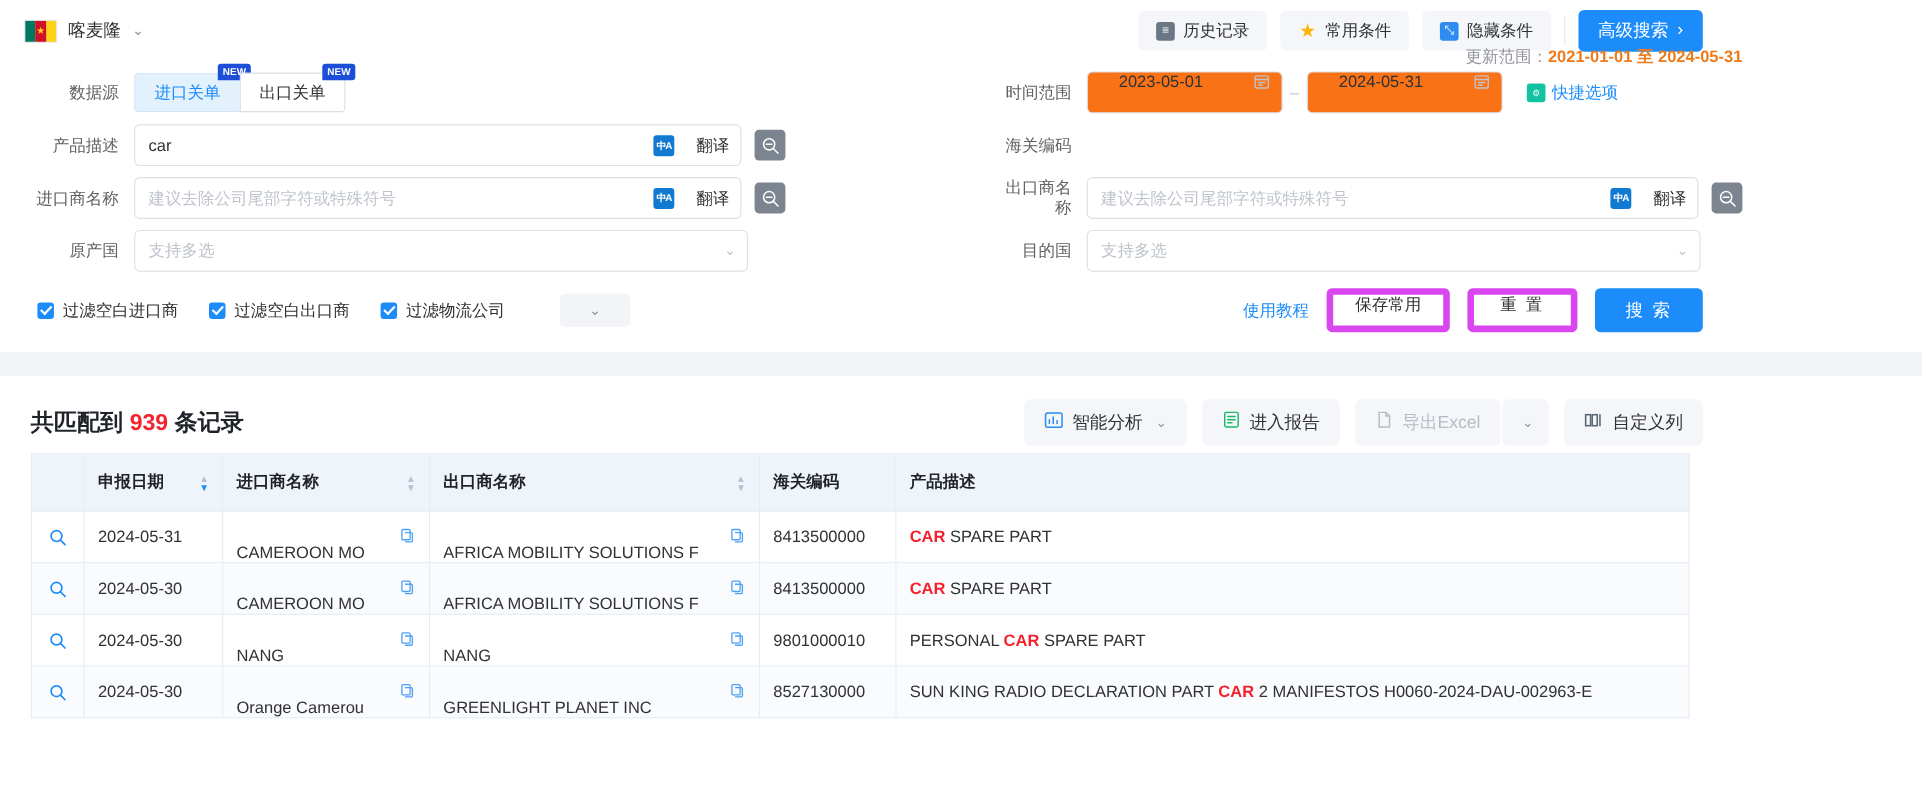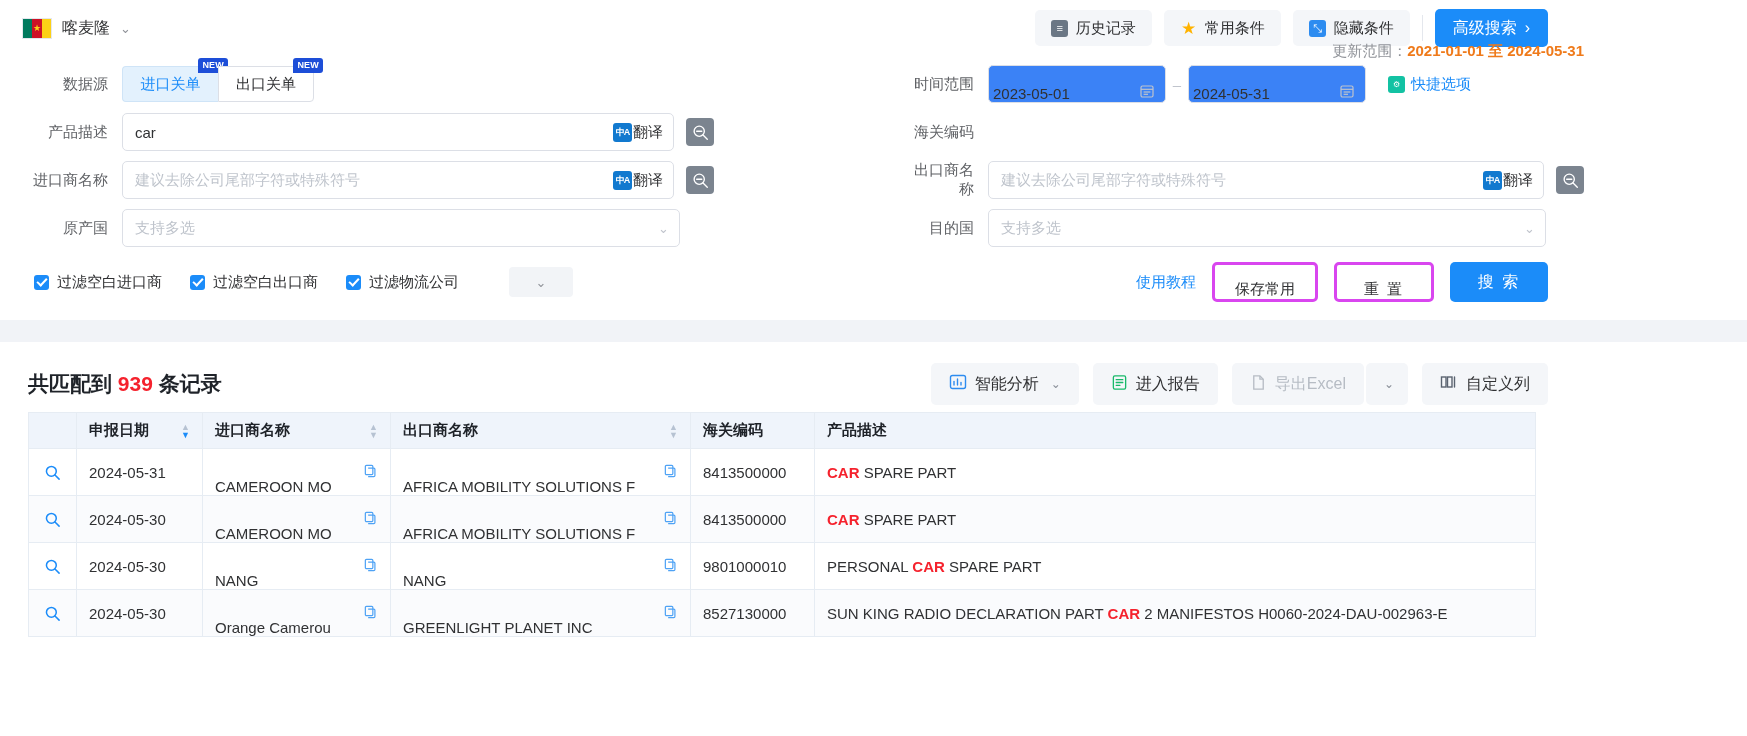--- a/index.html
+++ b/index.html
@@ -53,48 +53,48 @@
   .tab.active { background:#e3f1fd; color:#1b8cf9; border-color:#cfe4f7; }
   .newbadge { position:absolute; top:-9px; right:-10px; background:#1d4ed8; color:#fff; font-size:9px; font-weight:bold; line-height:1; padding:3px 4px 3px 4px; border-radius:3px 3px 3px 0; letter-spacing:.2px; }
 
   
   .ctl { position:relative; display:flex; align-items:center; }
   .inp { height:38px; border:1px solid #dcdfe6; border-radius:5px; background:#fff; display:flex; align-items:center; padding:0 10px 0 12px; font-size:15px; }
   .inp .val { color:#303133; }
   .inp .ph { color:#bfc4cc; }
   .w-main { width:552px; }
   .w-sel { width:558px; }
-  .trans { margin-left:auto; display:flex; gap:1px; font-size:15px; color:#303133; cursor:pointer; white-space:nowrap; }
+  .trans { margin-left:auto; display:flex; gap:20px; font-size:15px; color:#303133; cursor:pointer; white-space:nowrap; }
   .trans-ico { width:19px; height:19px; background:#1179cf; border-radius:3px; color:#fff; font-size:9px; display:flex; align-items:center; justify-content:center; font-weight:bold; letter-spacing:-1px; }
   .sqbtn { width:28px; height:28px; border-radius:4px; background:#7b848f; color:#fff; display:flex; align-items:center; justify-content:center; margin-left:12px; cursor:pointer; flex:0 0 28px; }
   .sqbtn svg { display:block; }
   .chev { margin-left:auto; color:#c0c4cc; font-size:13px; }
   .calico { margin-left:auto; color:#c0c4cc; }
 
   
   .updnote { position:absolute; right:0; top:-18px; font-size:15px; color:#909399; white-space:nowrap; }
   .updnote b { color:#ef7a1a; font-weight:bold; }
   .updnote .sep { color:#ef7a1a; font-weight:bold; }
 
   .daterow { display:flex; align-items:center; }
-  .dtbox { width:178px; height:38px; border:1px solid #dcdfe6; border-radius:5px; display:flex; align-items:flex-end; padding:0 10px 0 4px; background:#3b82f6; font-size:15px; }
+  .dtbox { width:178px; height:38px; border:1px solid #dcdfe6; border-radius:5px; display:flex; align-items:flex-start; padding:0 10px 0 28px; background:#f97316; font-size:15px; }
   .dtdash { width:22px; text-align:center; color:#c0c4cc; }
   .quick { display:flex; align-items:center; gap:6px; margin-left:22px; color:#1b8cf9; font-size:15px; cursor:pointer; white-space:nowrap; }
   .quick-ico { width:17px; height:17px; background:#13c2a3; border-radius:3px; color:#fff; font-size:8px; display:flex; align-items:center; justify-content:center; }
 
   
   .actions { display:flex; align-items:center; padding:10px 0 18px 12px; }
   .cbs { display:flex; align-items:center; gap:28px; }
   .cb { display:flex; align-items:center; gap:8px; font-size:15px; color:#303133; cursor:pointer;text-align:right; }
   .box { width:15px; height:15px; background:#1b8cf9; border-radius:3px; position:relative; flex:0 0 15px; }
   .box:after { content:""; position:absolute; left:4.5px; top:1.5px; width:4px; height:8px; border:solid #fff; border-width:0 2px 2px 0; transform:rotate(43deg); }
   .expand { width:64px; height:30px; background:#f2f4f7; border-radius:4px; display:flex; align-items:center; justify-content:center; color:#909399; font-size:13px; margin-left:50px; cursor:pointer; }
   .actions-right { margin-left:auto; display:flex; align-items:center; gap:16px; }
   .lnk { color:#1b8cf9; font-size:15px; cursor:pointer; }
-  .btn-out { height:40px; min-width:100px; padding:0 20px; border:3px solid #d946ef; border-radius:5px; background:#fff; display:flex; align-items:flex-end; justify-content:center; font-size:15px; color:#303133; cursor:pointer; }
+  .btn-out { height:40px; min-width:100px; padding:0 20px; border:6px solid #d946ef; border-radius:5px; background:#fff; display:flex; align-items:flex-start; justify-content:center; font-size:15px; color:#303133; cursor:pointer; }
   .btn-search { height:40px; min-width:98px; padding:0 22px; background:#1b8cf9; border-radius:5px; color:#fff; font-size:16px; display:flex; align-items:center; justify-content:center; letter-spacing:2px; cursor:pointer; }
   .btn-reset { letter-spacing:2px; }
 
   .gapband { height:22px; background:#f1f3f7; width:1747px; margin-left:-22px; }
 
   
   .results { padding:14px 20px 0 28px; }
   .resbar { display:flex; align-items:center; height:56px; }
   .restitle { font-size:21px; font-weight:bold; color:#1f2329; }
   .restitle .num { color:#f5222d; }
@@ -102,21 +102,21 @@
   .gbtn { height:42px; display:flex; align-items:center; gap:8px; padding:0 18px; background:#f4f6f9; border-radius:5px; font-size:16px; color:#303133; cursor:pointer; white-space:nowrap; }
   .gbtn.disabled { color:#b6bcc4; }
   .gbtn .caret-sm { color:#8a9099; font-size:12px; margin-left:4px; }
   .splitgrp { display:flex; align-items:center; gap:2px; }
   .gbtn.caretonly { padding:0 14px; }
   .ico-green { color:#18b96a; font-size:16px; }
   .ico-blue2 { color:#2d8cf0; font-size:16px; }
 
   
   table { border-collapse:collapse; width:1508px; table-layout:fixed; }
-  thead th { background:#eff4fb; height:36px; font-size:15px; font-weight:bold; color:#1f2329; text-align:right; padding:0 12px; border:1px solid #e6ecf3; white-space:nowrap; }
+  thead th { background:#eff4fb; height:52px; font-size:15px; font-weight:bold; color:#1f2329; text-align:right; padding:0 12px; border:1px solid #e6ecf3; white-space:nowrap; }
   .th-inner { display:flex; align-items:center; }
   .sorter { margin-left:auto; display:inline-flex; flex-direction:column; line-height:0; padding-left:10px; }
   .sorter i { font-style:normal; font-size:9px; line-height:8px; color:#b6c2d2; }
   .sorter i.on { color:#1b8cf9; }
   tbody td { height:40px; font-size:15px; color:#303133; padding:0 12px; border:1px solid #e6ecf3; white-space:nowrap; overflow:hidden; }
   tbody tr:nth-child(even) { background:#fafbfd; }
   .cellflex { display:flex; align-items:center; }
   .cellflex .txt { overflow:hidden; text-overflow:clip; white-space:nowrap;margin-top:29px; }
   .copy { margin-left:auto; color:#4ea2f5; cursor:pointer; flex:0 0 auto; padding-left:8px; }
   .mag { color:#1b8cf9; display:flex; align-items:center; justify-content:center; cursor:pointer; }

